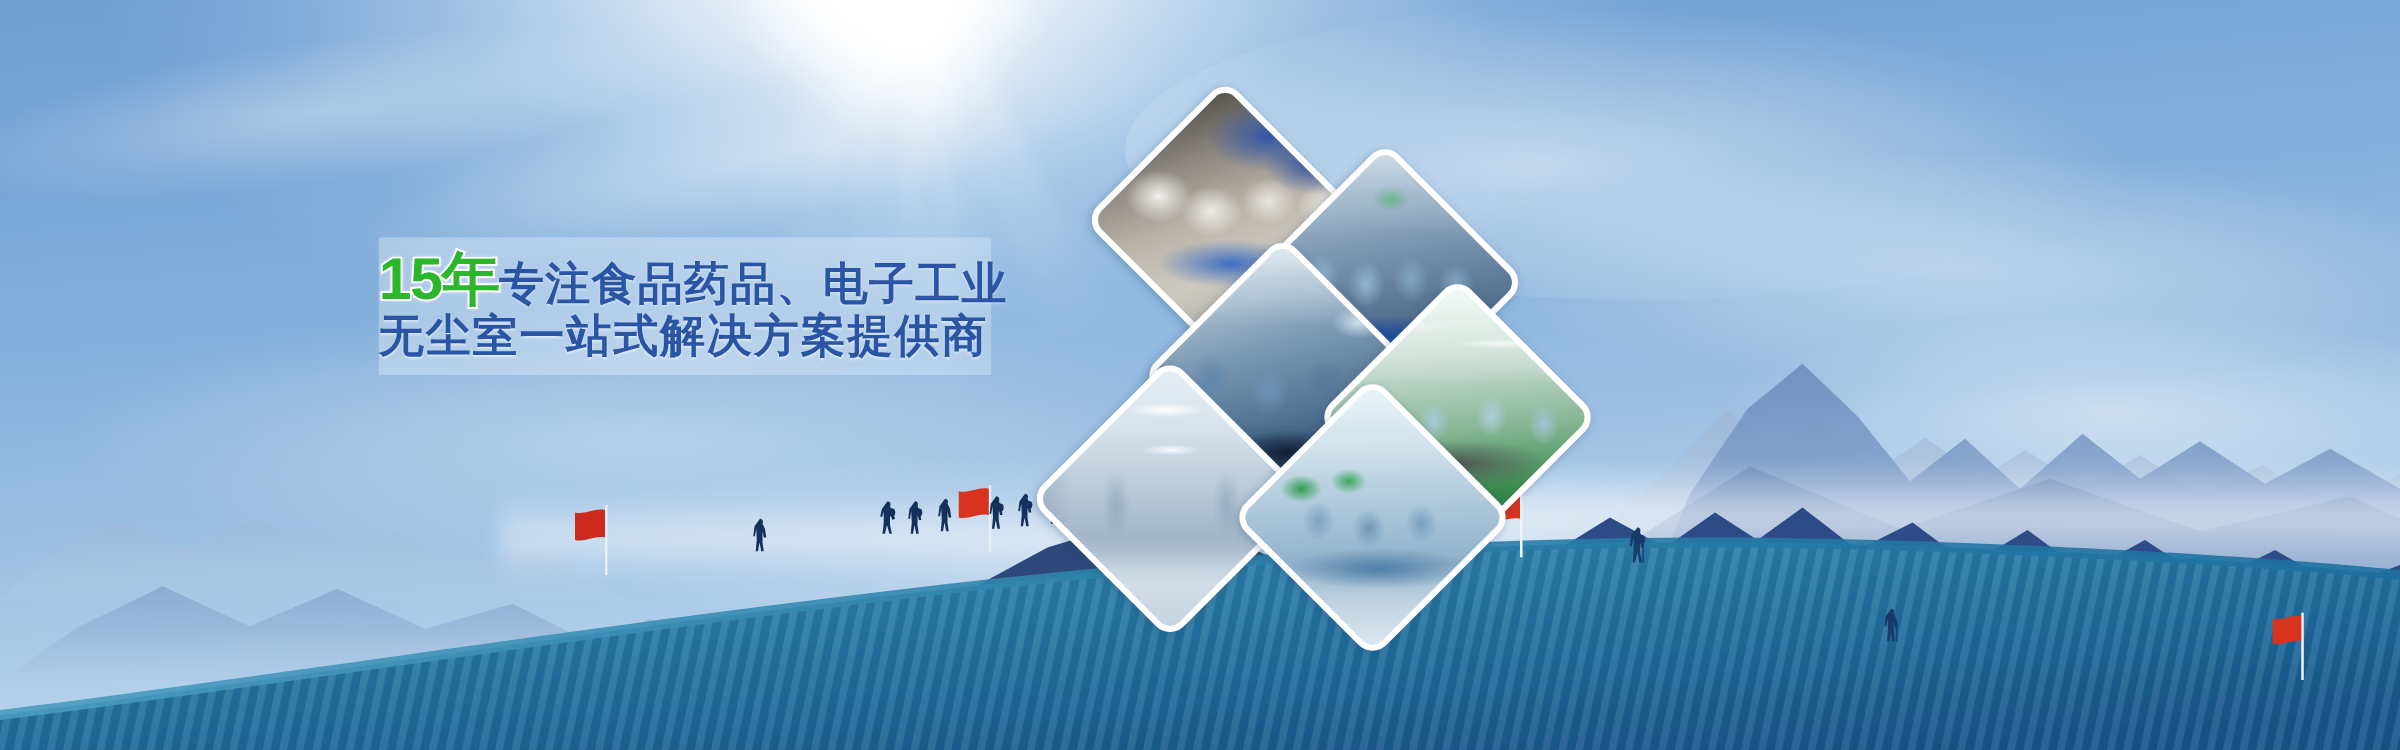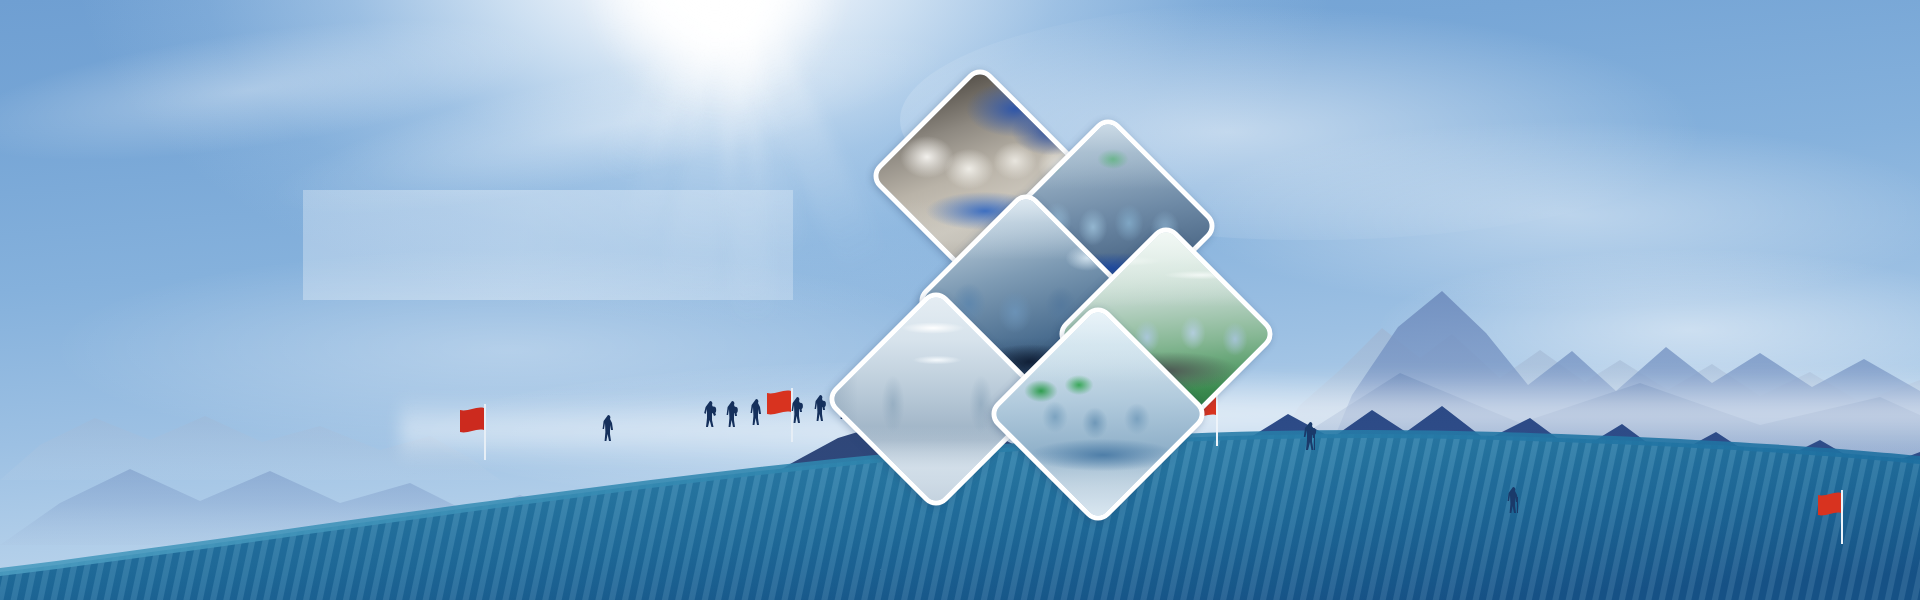--- a/index.html
+++ b/index.html
@@ -371,14 +371,18 @@
            radial-gradient(ellipse 18px 22px at 112px 124px, #6f98b8 0%, rgba(111,152,184,0) 72%),
            radial-gradient(ellipse 18px 22px at 154px 120px, #7aa1bf 0%, rgba(122,161,191,0) 72%),
            radial-gradient(ellipse 100px 22px at 120px 156px, #4e7ea8 0%, rgba(78,126,168,0) 74%),
            linear-gradient(to bottom, rgba(0,0,0,0) 66%, rgba(206,222,234,.85) 86%, rgba(226,238,246,.95) 100%);"></div>
       </div>
     </div>
   </div>
 
   <div id="text-panel"></div>
 
+  <div id="headline">
+    <span class="line"><span class="year">15年</span><span class="blue">专注食品药品、电子工业</span></span>
+    <span class="line blue2">无尘室一站式解决方案提供商</span>
+  </div>
 
 </div>
 
 </body></html>

